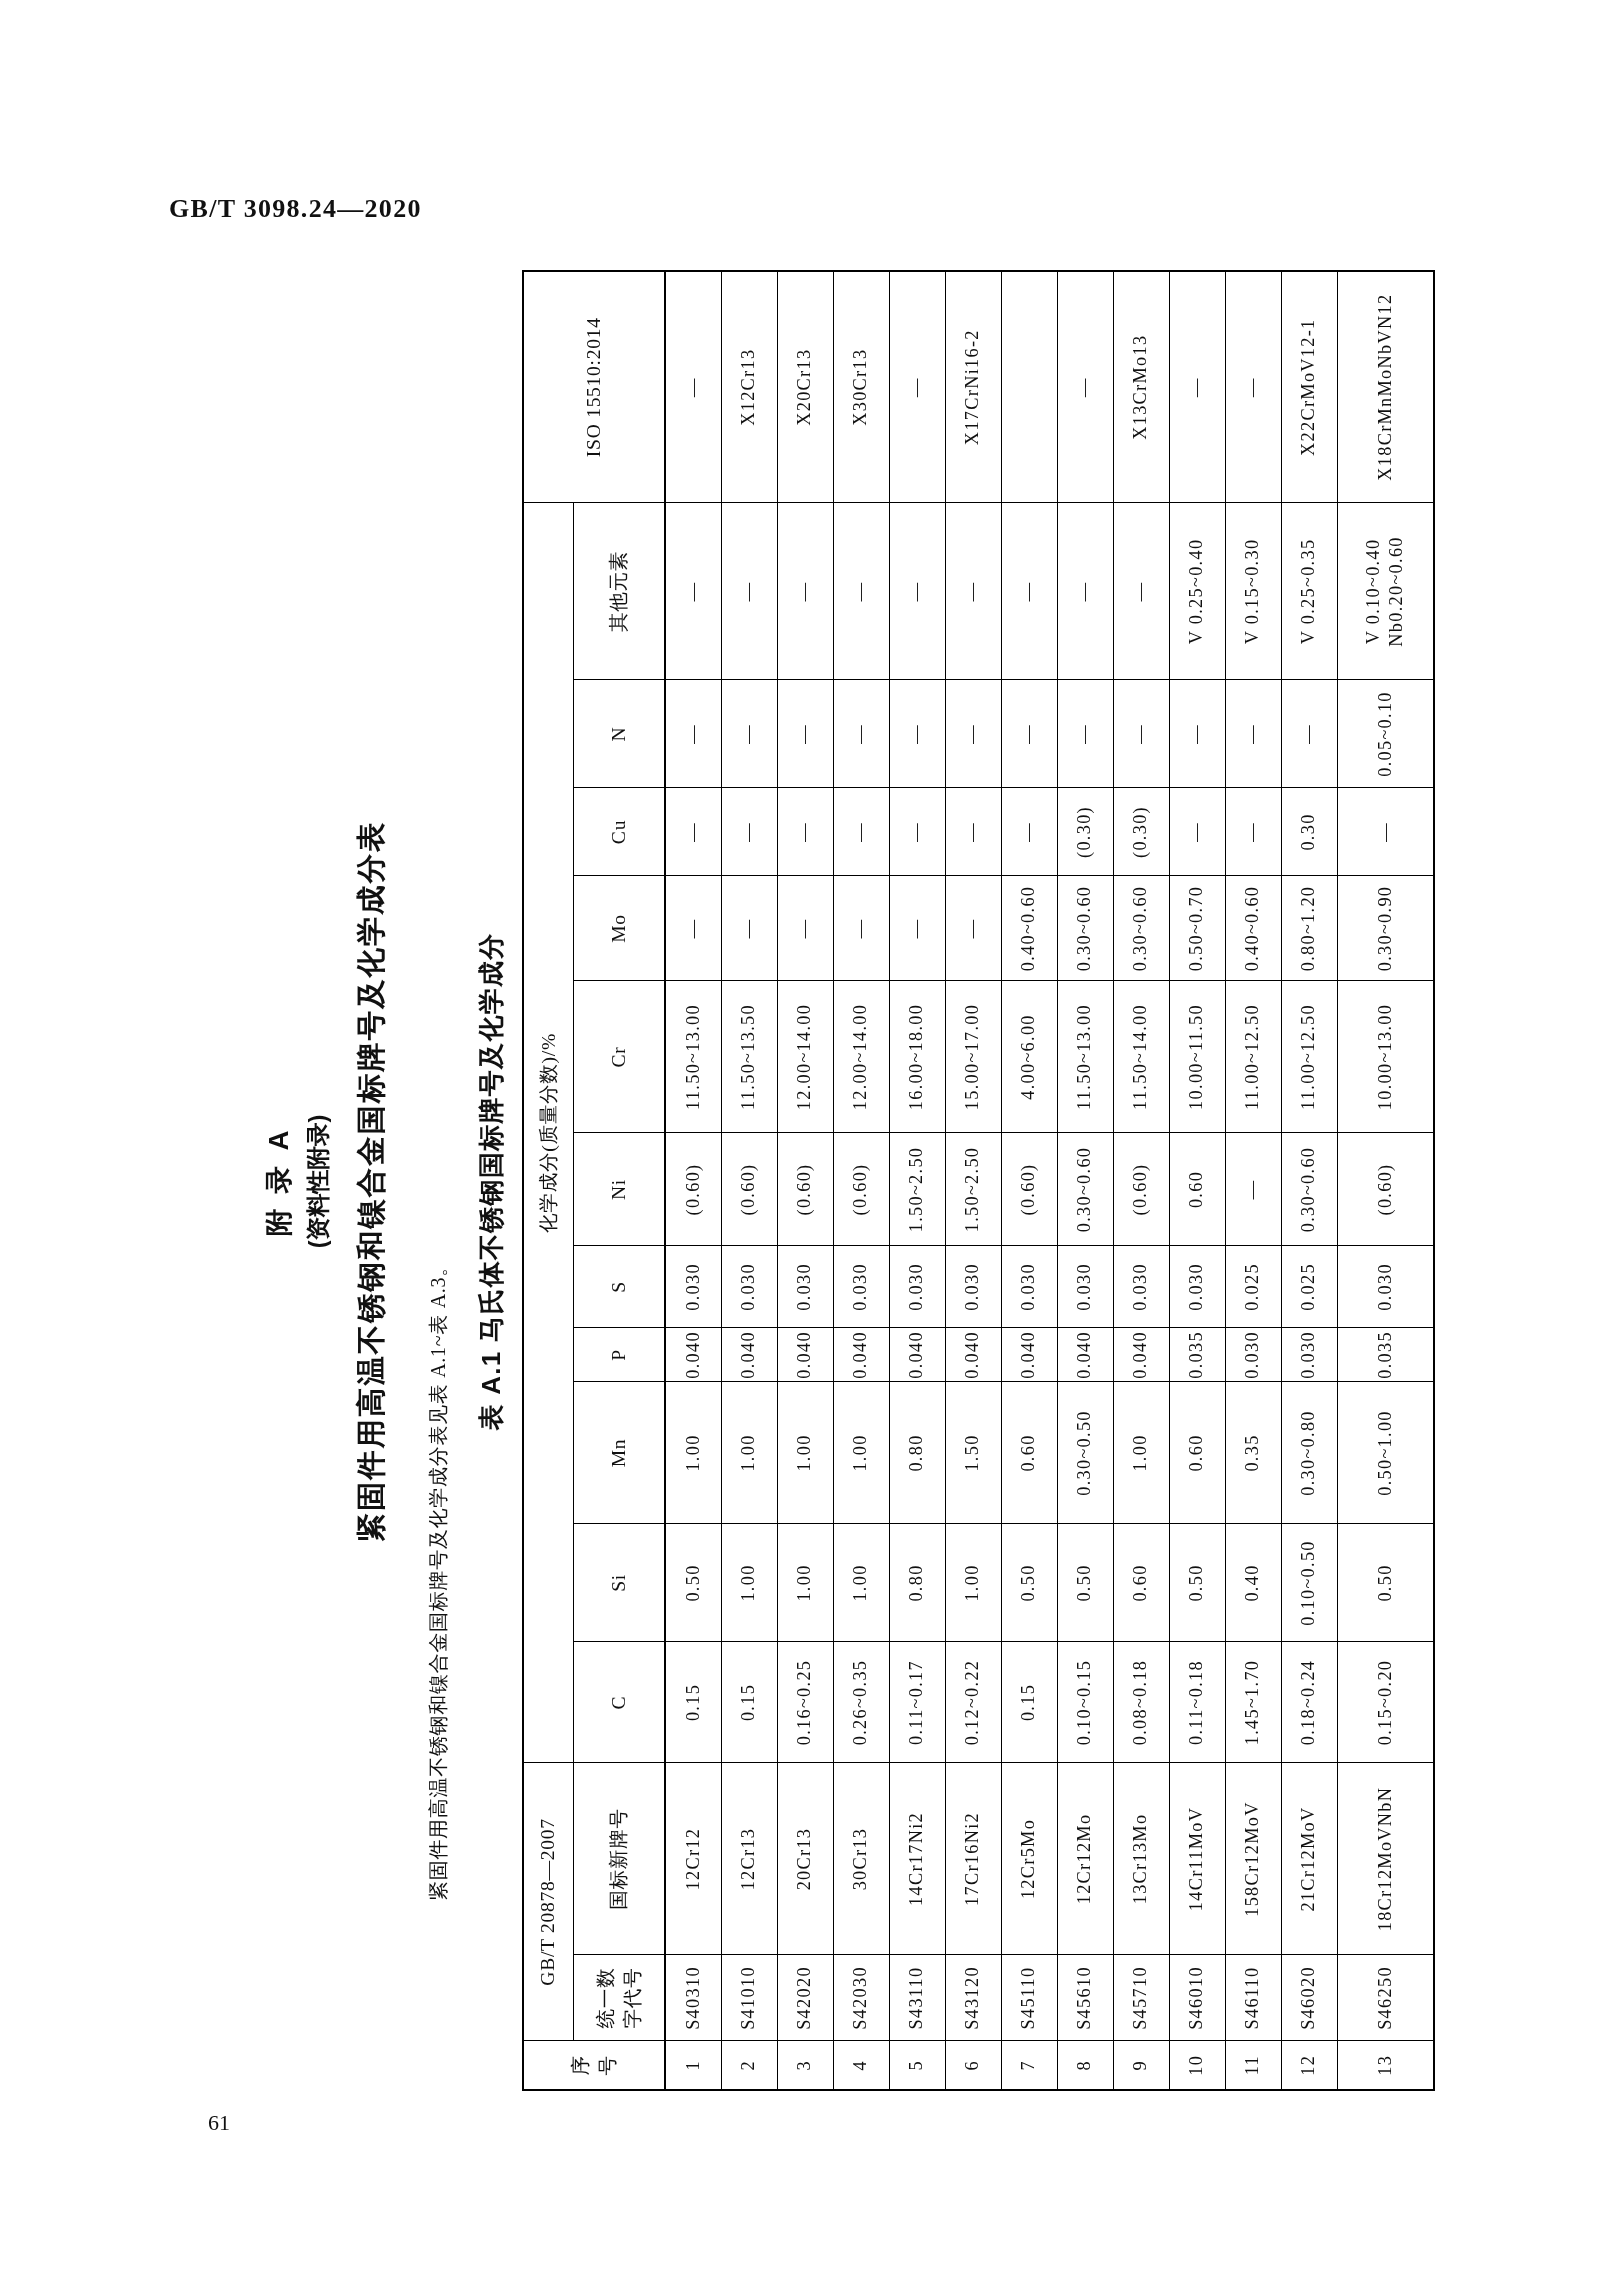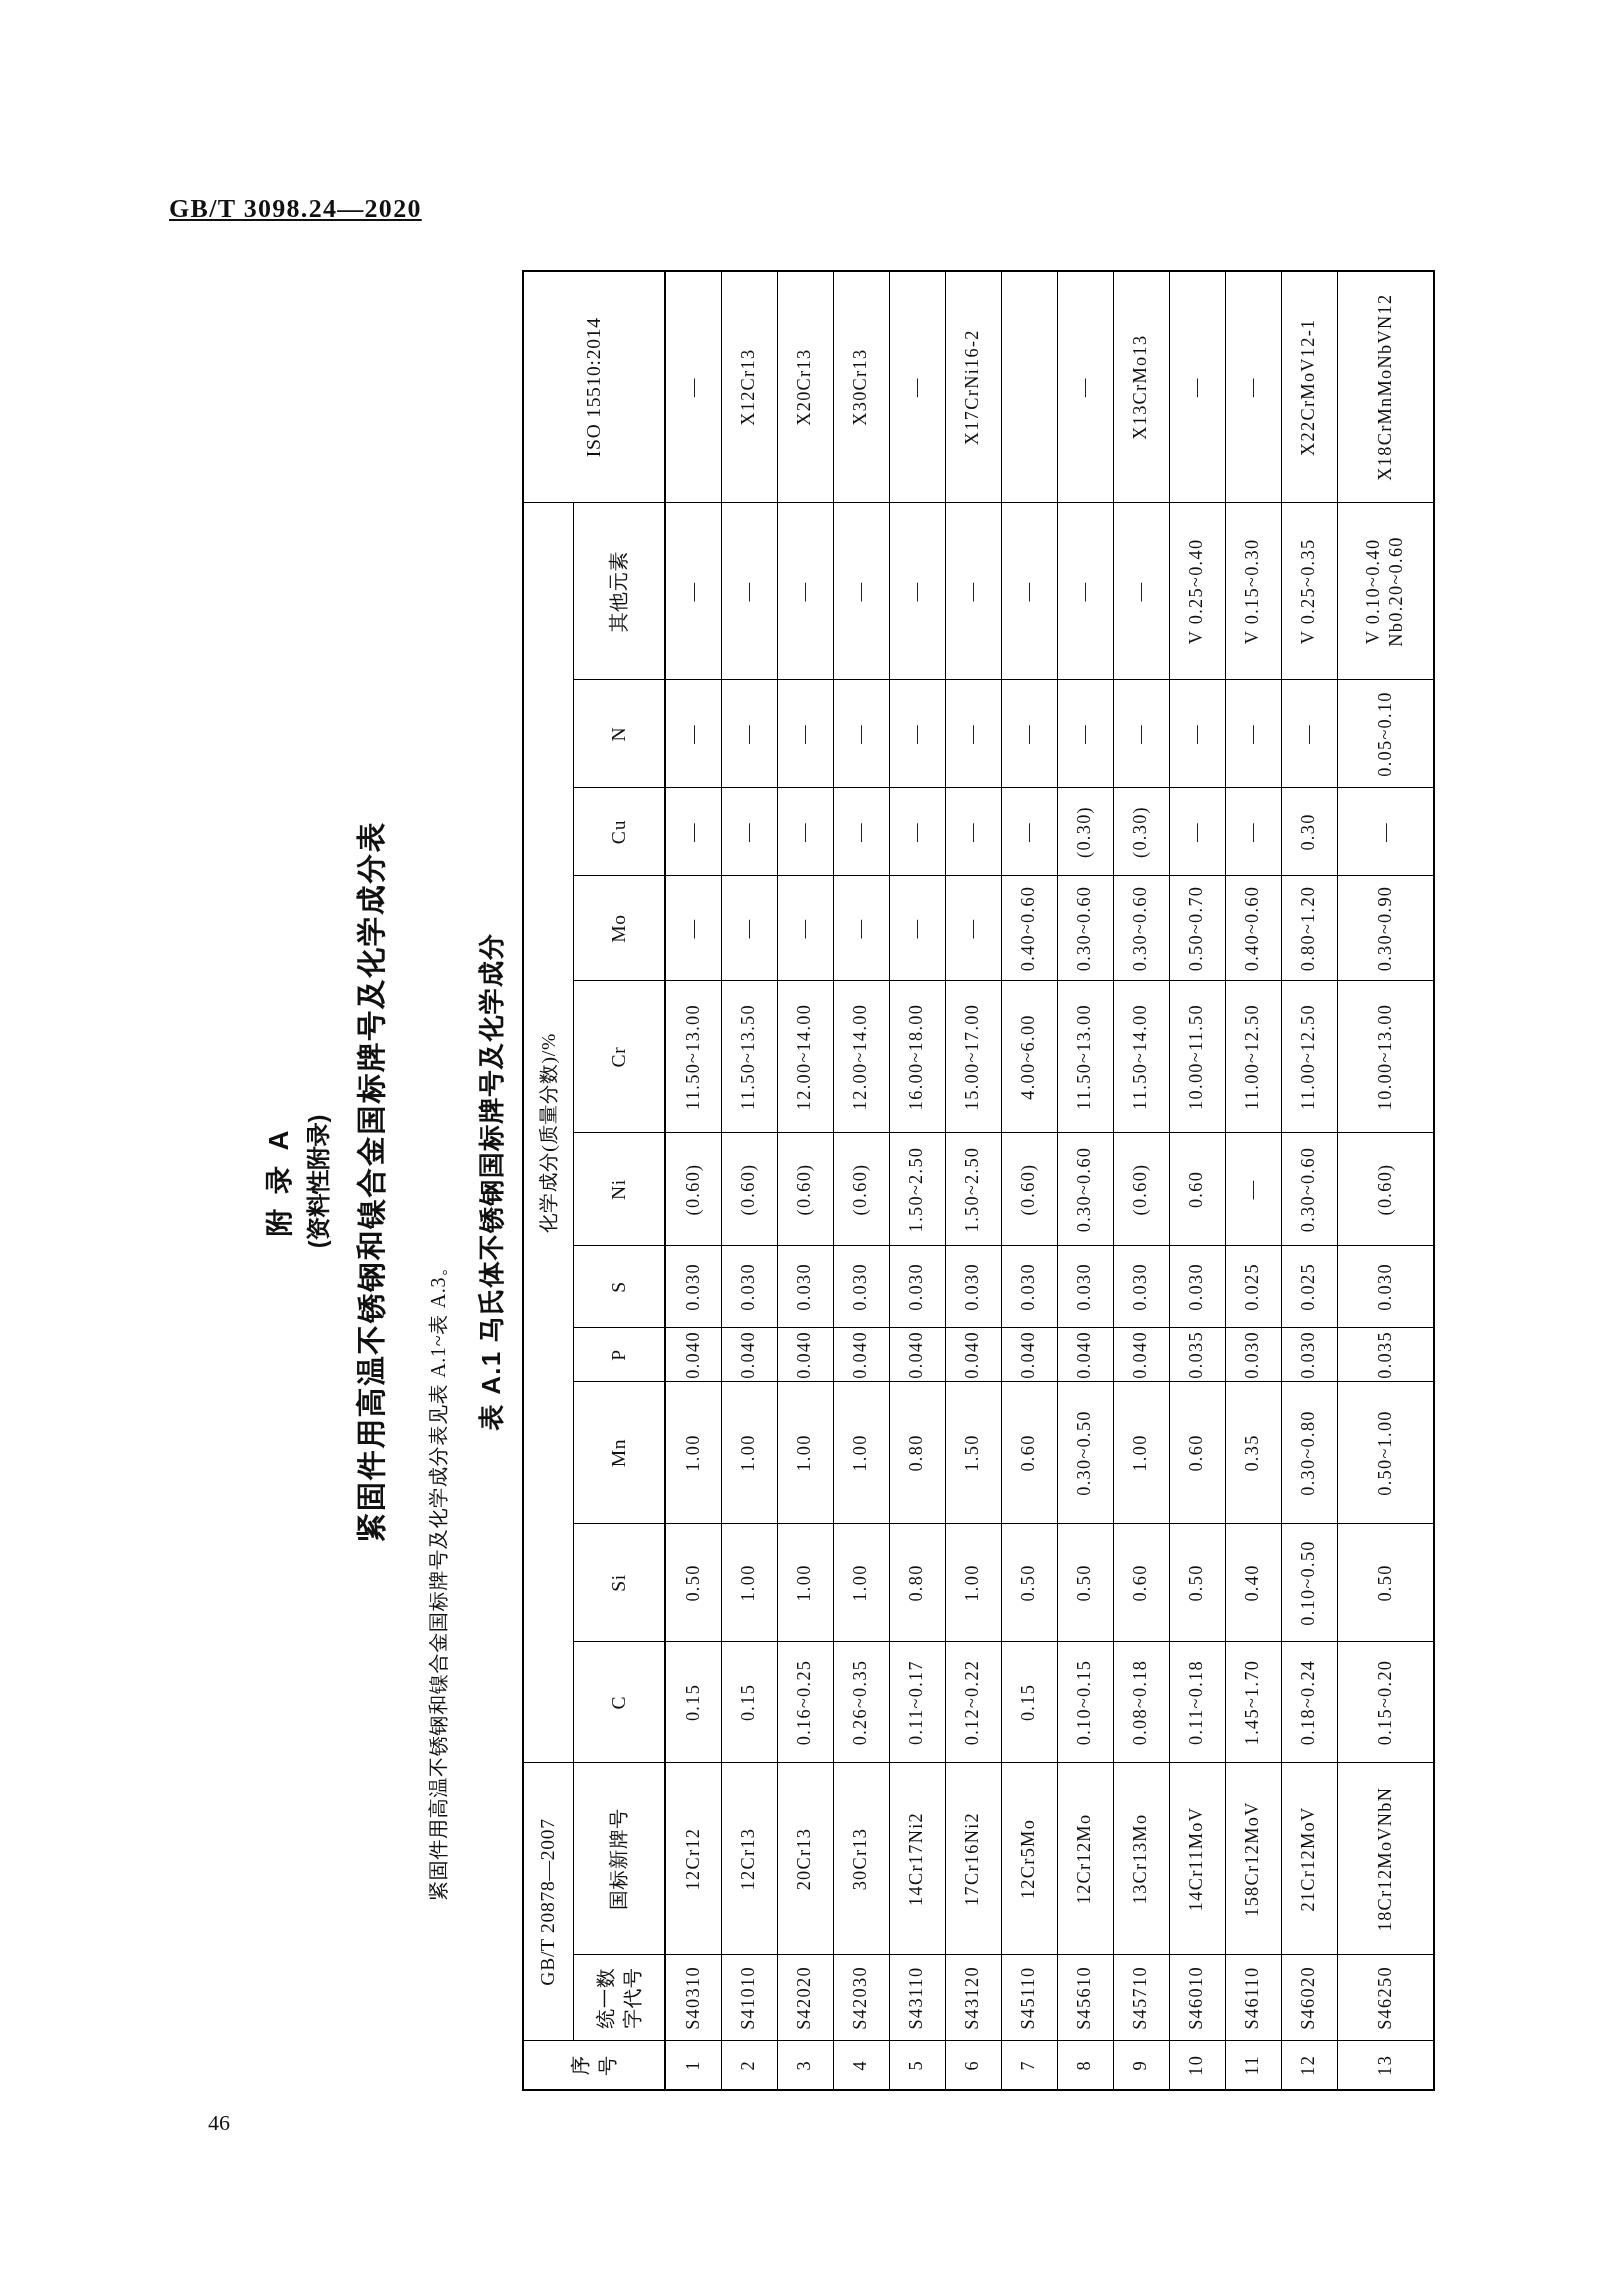--- a/index.html
+++ b/index.html
@@ -6,21 +6,21 @@
   .page{
     position:relative;
     width:1623px;height:2295px;
     background:#ffffff;
     color:#111;
     font-family:"Liberation Serif", serif;
     overflow:hidden;
   }
   .std-code{
     position:absolute;left:169px;top:194px;
-    font-size:26px;font-weight:bold;letter-spacing:1.3px;text-decoration:underline;
+    font-size:26px;font-weight:bold;letter-spacing:1.3px;
   }
   .page-num{
     position:absolute;left:208px;top:2110px;
     font-size:22px;
   }
   
   .rot{
     position:absolute;left:0;top:0;
     width:1819px;height:1168px;
     transform:translate(262px,2091px) rotate(-90deg);
@@ -349,16 +349,16 @@
             <td>—</td>
             <td>0.05~0.10</td>
             <td>V 0.10~0.40
 Nb0.20~0.60</td>
             <td>X18CrMnMoNbVN12</td>
           </tr>
         </tbody>
     </table>
   </div>
 
-  <div class="page-num">46</div>
+  <div class="page-num">61</div>
 
 </div>
 
 
 </body></html>

